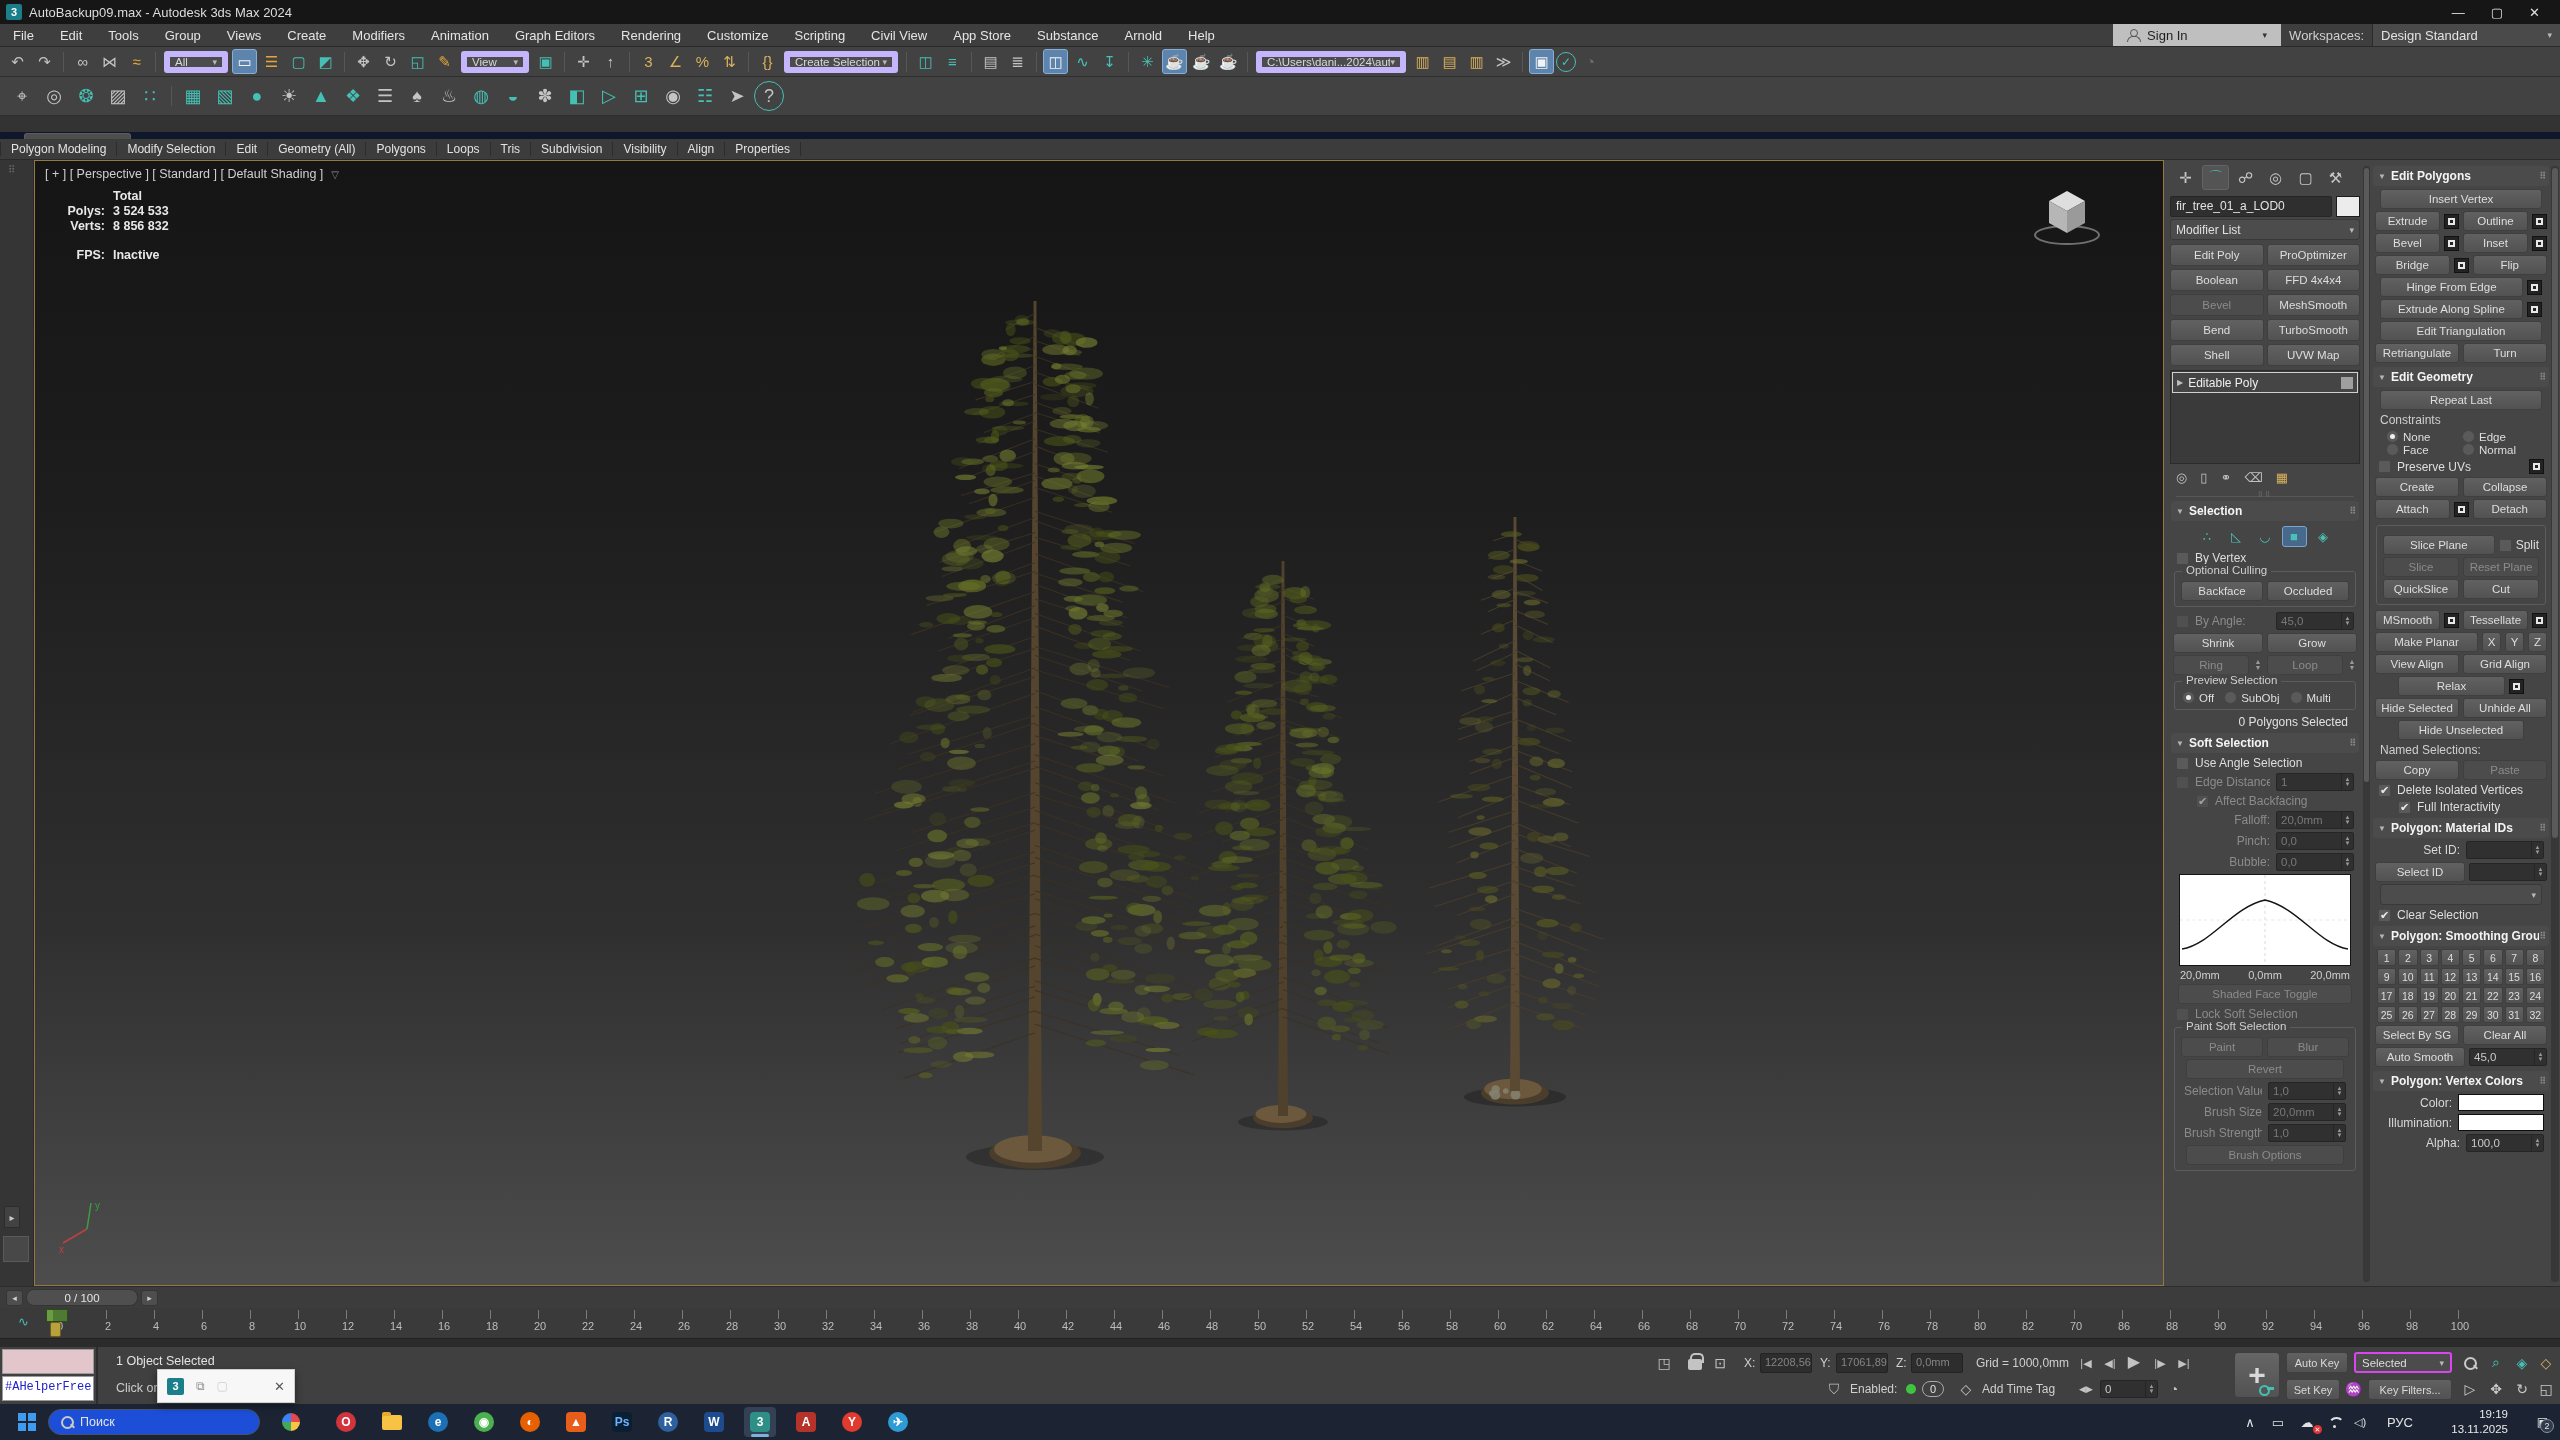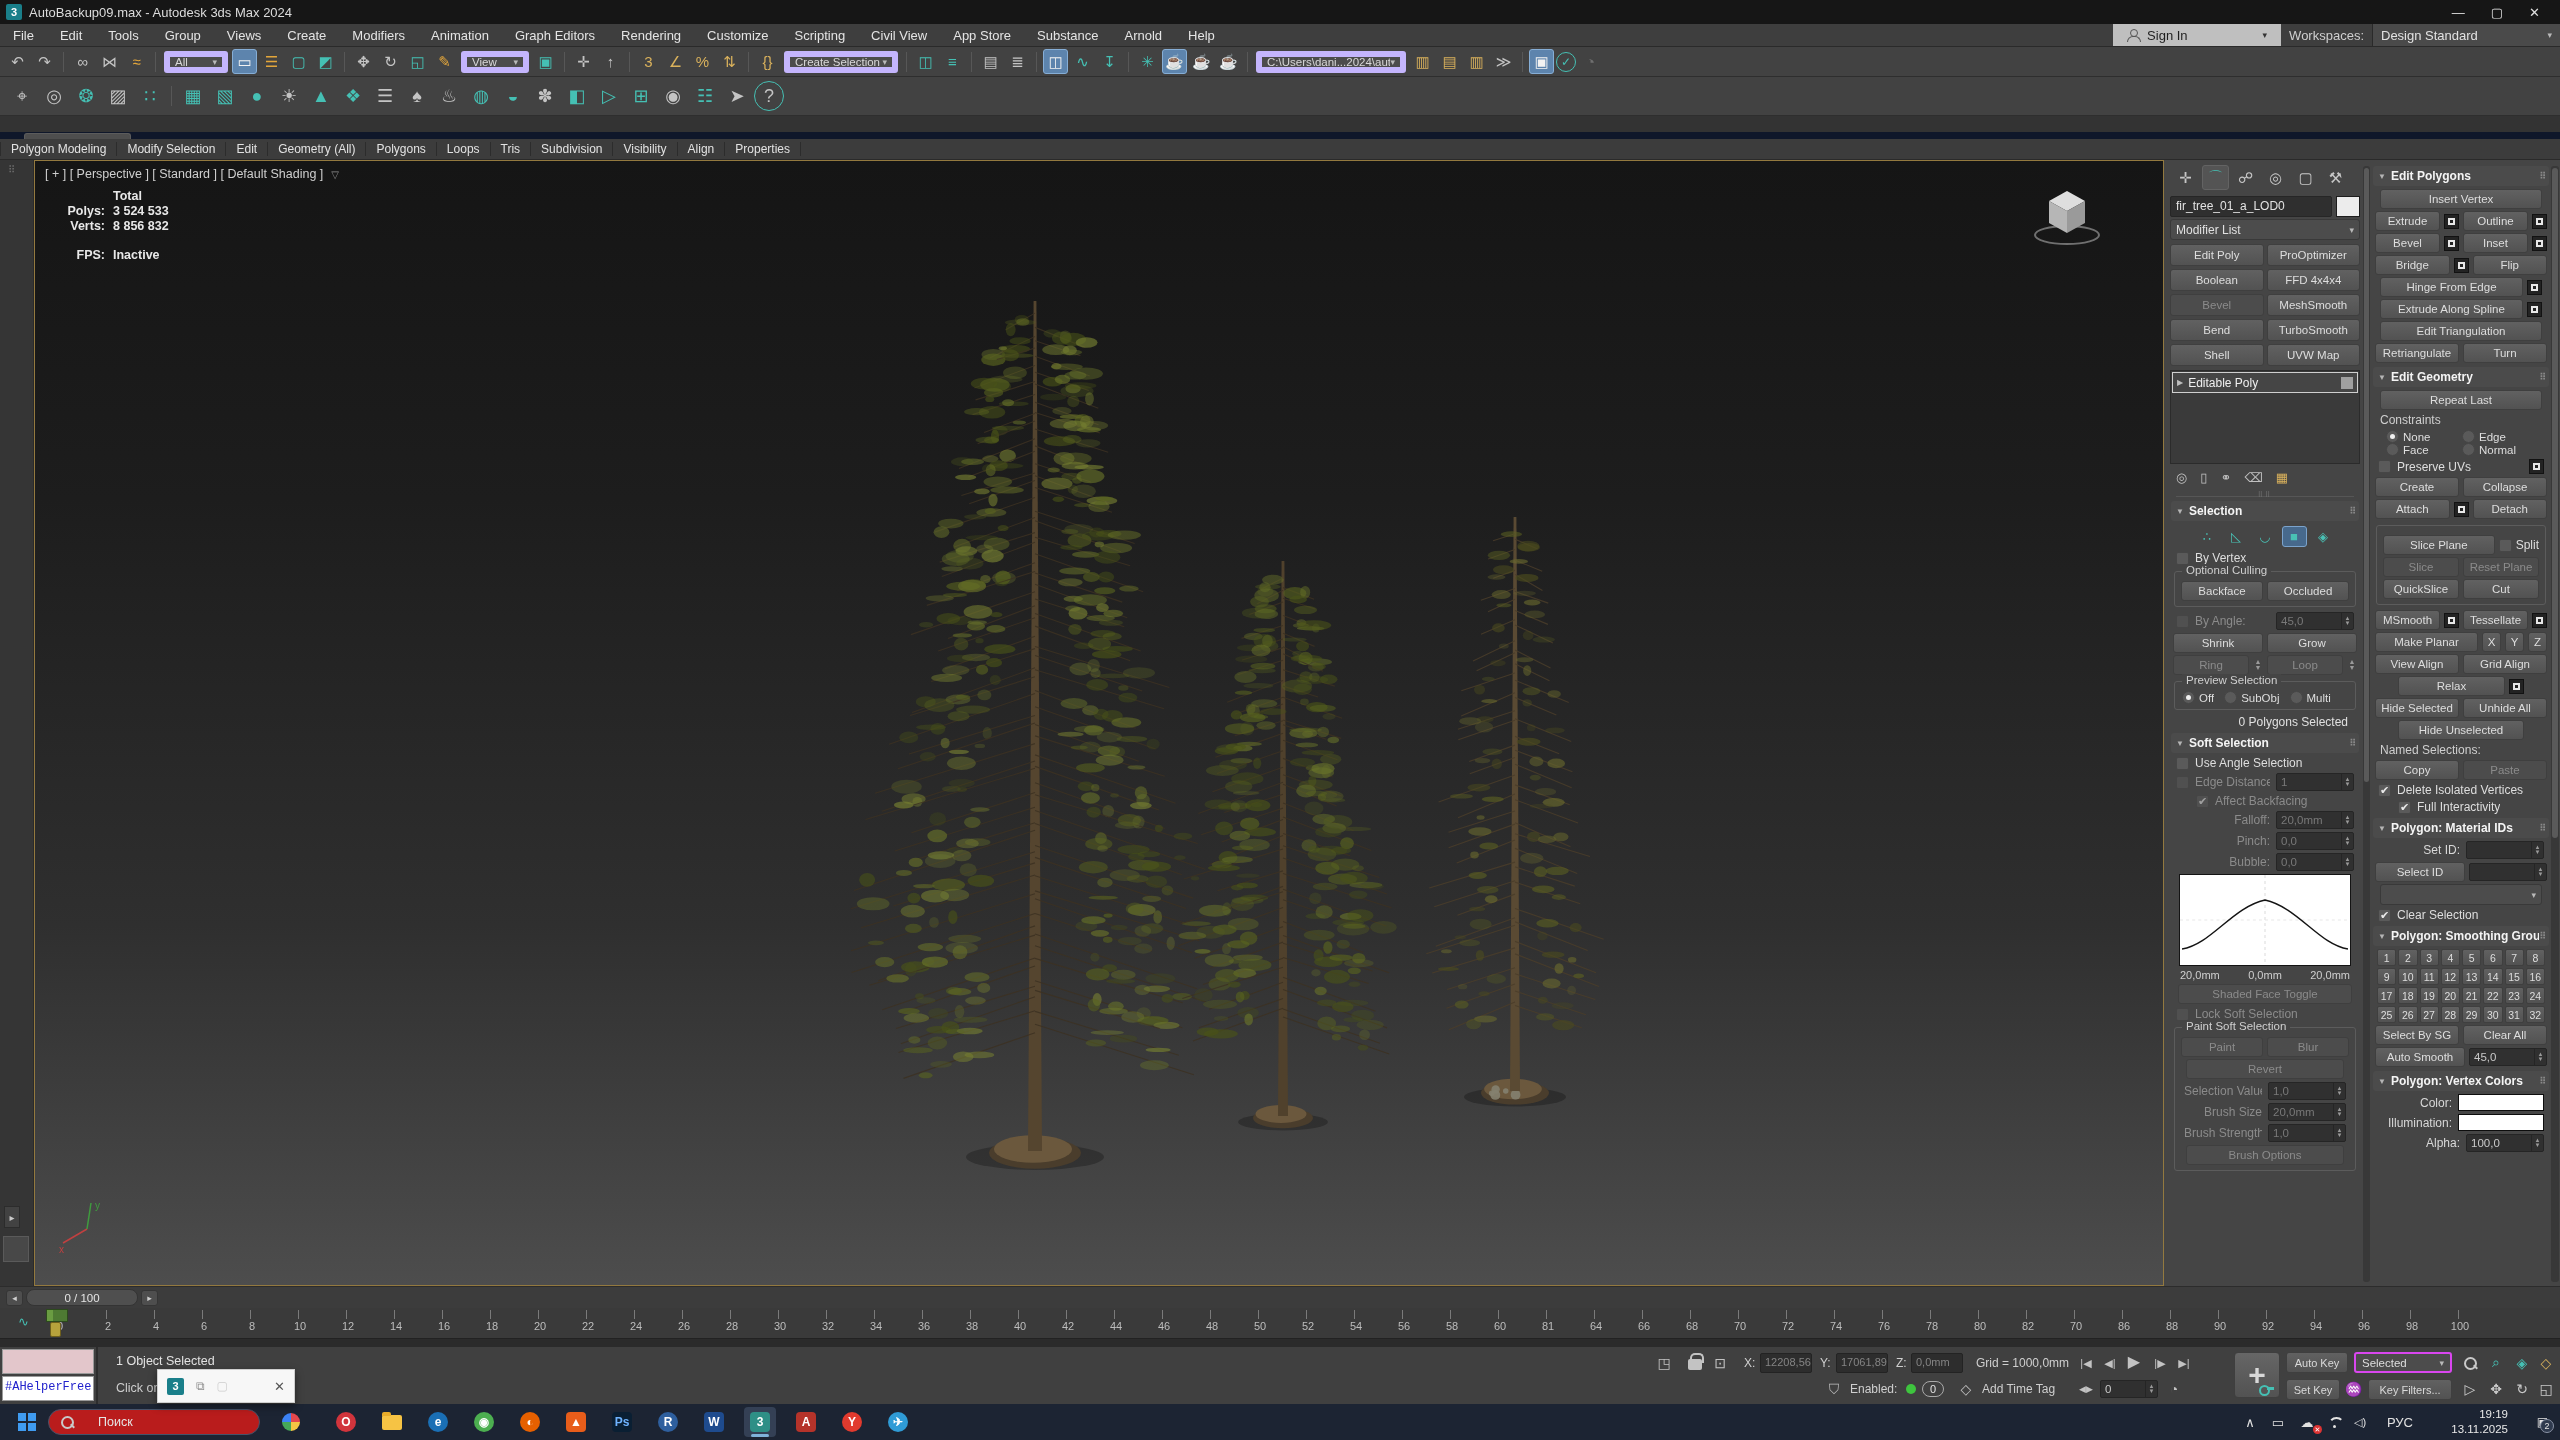--- a/index.html
+++ b/index.html
@@ -169,21 +169,21 @@
 #keybtn .keyico::before{content:"";position:absolute;left:0;top:0;width:7px;height:7px;border:2px solid #45c0b4;border-radius:50%}
 #keybtn .keyico::after{content:"";position:absolute;left:8px;top:2px;width:7px;height:2.5px;background:#45c0b4}
 .navico{position:absolute;width:24px;height:21px;display:flex;align-items:center;justify-content:center;color:#c9c9c9;font-size:14px}
 .mag{position:relative;width:12px;height:12px}
 .mag::before{content:"";position:absolute;left:0;top:0;width:9px;height:9px;border:2px solid #c9c9c9;border-radius:50%}
 .mag::after{content:"";position:absolute;left:9px;top:9px;width:5px;height:2px;background:#c9c9c9;transform:rotate(45deg)}
 
 #taskbar{top:1404px;height:36px;background:#1c2433;display:flex;align-items:center}
 #startbtn{position:absolute;left:18px;top:9px;width:18px;height:18px;display:grid;grid-template-columns:8px 8px;grid-template-rows:8px 8px;gap:2px}
 #startbtn i{background:#3f9bf0;display:block}
-#searchpill{position:absolute;left:48px;top:5px;width:212px;height:26px;background:#b91c1c;border:1px solid #46536a;border-radius:13px;display:flex;align-items:center;gap:25px;padding:0 12px;color:#e4e4e4;font-size:12.5px}
+#searchpill{position:absolute;left:48px;top:5px;width:212px;height:26px;background:#1d4ed8;border:1px solid #46536a;border-radius:13px;display:flex;align-items:center;gap:7px;padding:0 12px;color:#e4e4e4;font-size:12.5px}
 #widgetsico{position:absolute;left:282px;top:9px;width:18px;height:18px;border-radius:50%;background:conic-gradient(#e5484d 0 25%,#f5c644 0 50%,#46a758 0 75%,#3b82f6 0 100%)}
 #apps{position:absolute;left:330px;top:2px;height:32px;display:flex;gap:14px;align-items:center}
 .appslot{width:32px;height:30px;display:flex;align-items:center;justify-content:center;border-radius:4px;position:relative}
 .appslot.active{background:#344055}
 .appslot.active::after{content:"";position:absolute;bottom:0;left:7px;right:7px;height:3px;background:#7fb2d9;border-radius:2px}
 .appg{width:20px;height:20px;display:flex;align-items:center;justify-content:center;font-size:12px;font-weight:bold;color:#fff}
 .appg.circle{border-radius:50%}
 .appg.square{border-radius:4px}
 .folder{position:relative;width:20px;height:15px;background:#f6c344;border-radius:2px}
 .folder::before{content:"";position:absolute;left:0;top:-3px;width:9px;height:4px;background:#e8ac2a;border-radius:2px 2px 0 0}
@@ -1882,21 +1882,21 @@
       <span class="rtick">
         <span class="rnum">56</span>
       </span>
       <span class="rtick">
         <span class="rnum">58</span>
       </span>
       <span class="rtick">
         <span class="rnum">60</span>
       </span>
       <span class="rtick">
-        <span class="rnum">81</span>
+        <span class="rnum">62</span>
       </span>
       <span class="rtick">
         <span class="rnum">64</span>
       </span>
       <span class="rtick">
         <span class="rnum">66</span>
       </span>
       <span class="rtick">
         <span class="rnum">68</span>
       </span>

